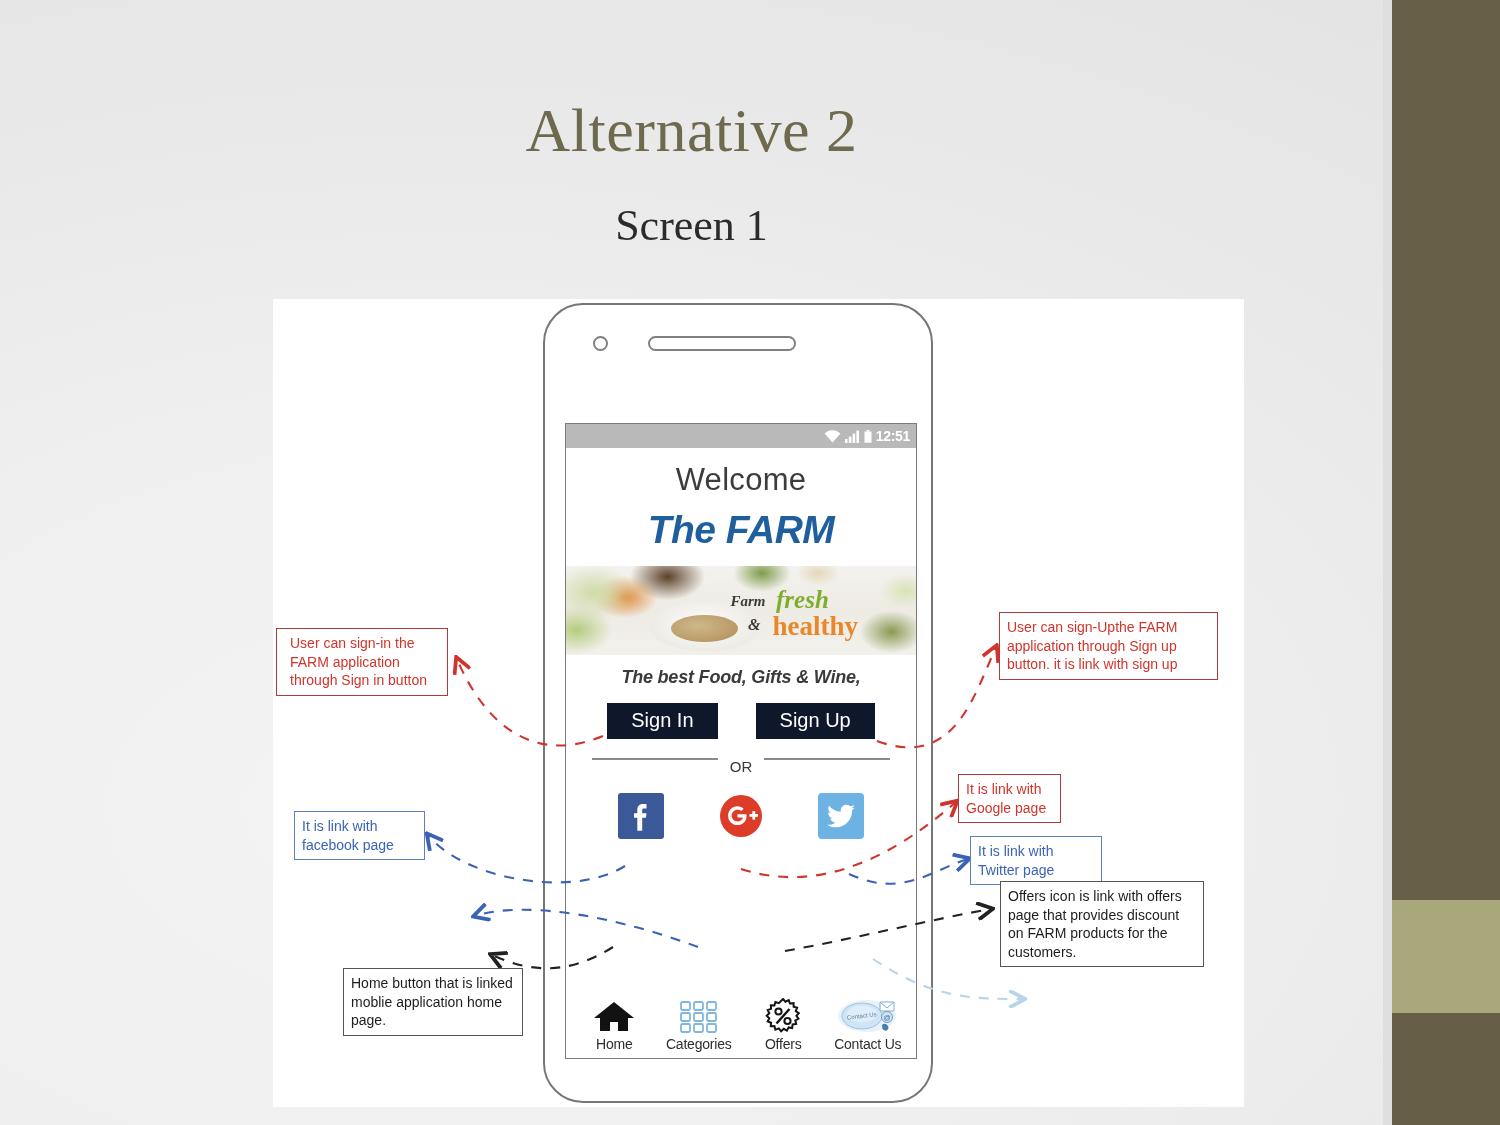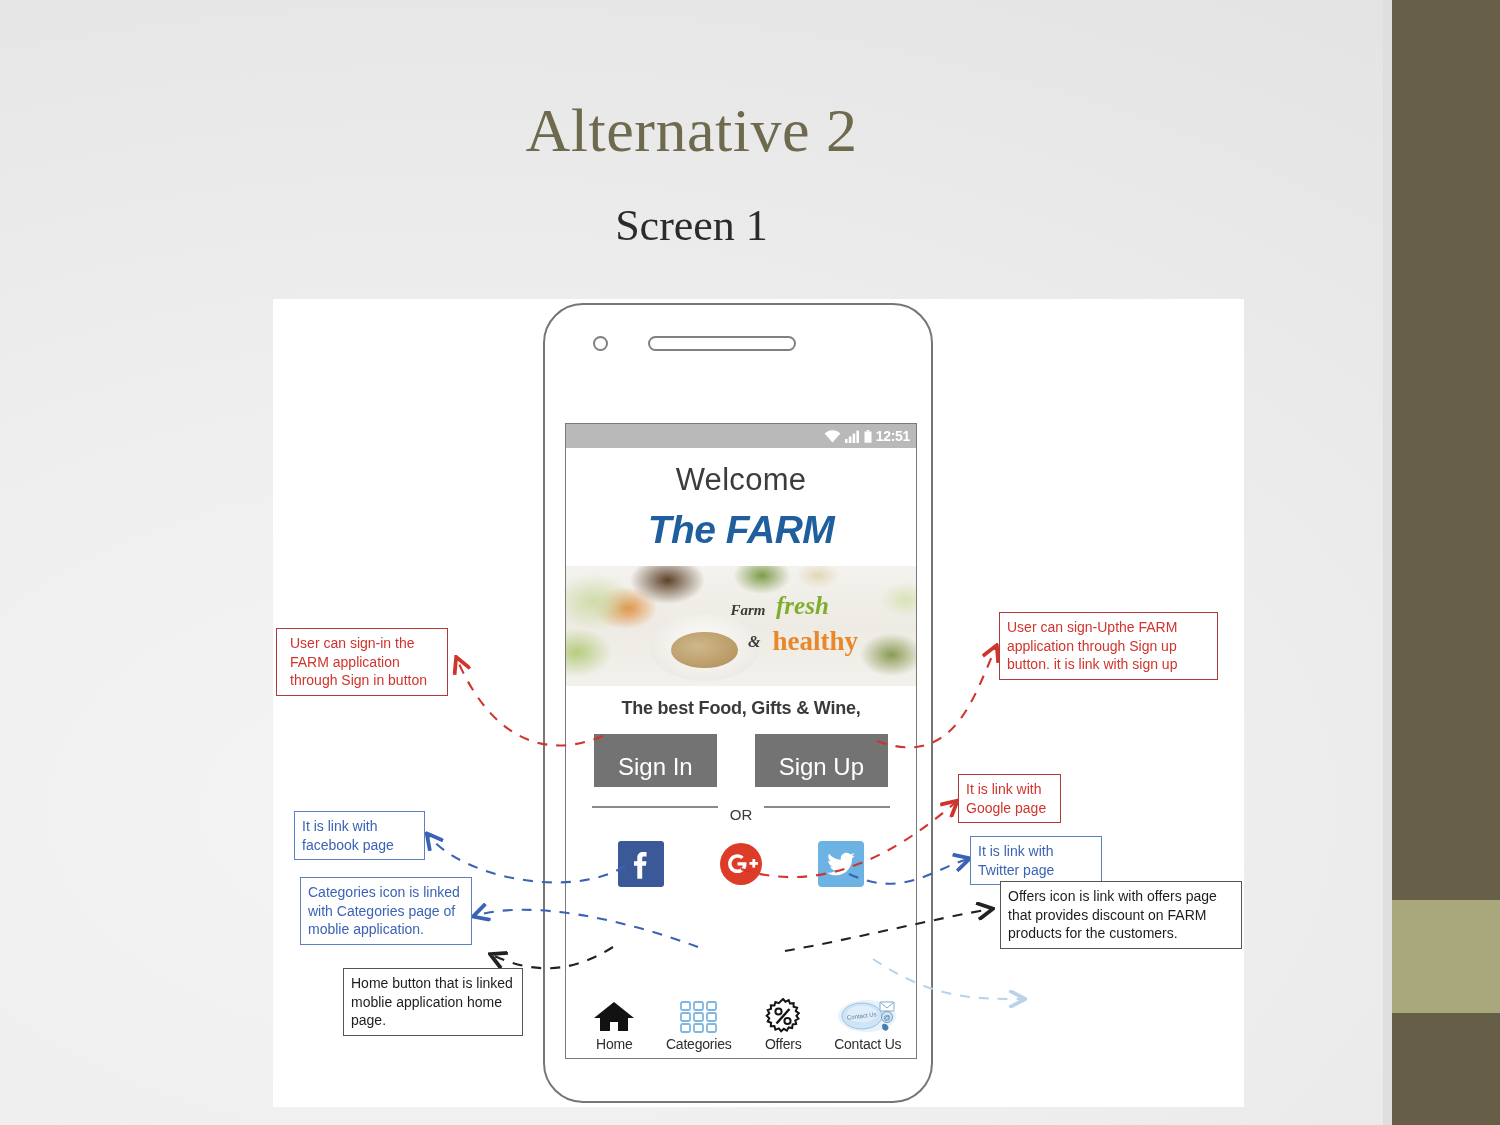--- a/index.html
+++ b/index.html
@@ -98,21 +98,21 @@
     letter-spacing: 0.3px;
   }
   .brand {
     text-align: center; margin-top: 10px;
     font-size: 39px; color: #1f5f9e; font-weight: 700;
     font-style: italic; letter-spacing: -0.5px;
   }
 
   
   #banner {
-    margin: 14px 0 0 0; height: 120px; width: 100%;
+    margin: 14px 0 0 0; height: 89px; width: 100%;
     position: relative; overflow: hidden;
     background:
       radial-gradient(ellipse 60px 40px at 8% 30%, #cfdba8 0%, rgba(207,219,168,0) 70%),
       radial-gradient(ellipse 50px 34px at 3% 72%, #b6cc7e 0%, rgba(182,204,126,0) 72%),
       radial-gradient(ellipse 46px 30px at 17% 35%, #e08a3a 0%, rgba(224,138,58,0) 70%),
       radial-gradient(ellipse 52px 33px at 29% 12%, #5c4128 0%, rgba(92,65,40,0) 72%),
       radial-gradient(ellipse 60px 36px at 42% 72%, #e9e2cf 0%, rgba(233,226,207,0) 72%),
       radial-gradient(ellipse 34px 22px at 36% 62%, #d2502f 0%, rgba(210,80,47,0) 70%),
       radial-gradient(ellipse 30px 20px at 47% 66%, #e9cf4a 0%, rgba(233,207,74,0) 70%),
       radial-gradient(ellipse 40px 26px at 56% 8%, #7e9b4a 0%, rgba(126,155,74,0) 72%),
@@ -147,31 +147,31 @@
     font-size: 16px; color: #3a3a38; font-weight: 700;
   }
   #banner .banner-txt4 {
     position: absolute; left: 59%; top: 50%;
     font-family: "Liberation Serif", serif; 
     font-size: 27px; color: #e8882b; font-weight: 700;
   }
 
   .tagline {
     text-align: center; margin-top: 12px;
-    font-size: 18px; color: #3a3a3a; font-weight: 700;
+    font-size: 18px; color: #3a3a3a; font-style: italic; font-weight: 700;
     letter-spacing: -0.2px;
   }
 
   #auth-row {
     display: flex; justify-content: center; gap: 38px; margin-top: 15px;
   }
   .auth-btn {
-    background: #737373; color: #ffffff;
-    font-size: 24px; font-weight: 400;
-    padding: 20px 24px 8px 24px;
+    background: #0f172a; color: #ffffff;
+    font-size: 20px; font-weight: 400;
+    padding: 7px 24px 8px 24px;
     line-height: 1.05;
     cursor: pointer;
     border: none;
     font-family: "Liberation Sans", sans-serif;
   }
 
   #or-row {
     display: flex; justify-content: center;
     gap: 12px; margin-top: 19px; padding: 0 26px;
   }
@@ -387,21 +387,20 @@
     <div class="note red" style="left:3px; top:329px; width:172px;padding-left:13px;">User can sign-in the FARM application through Sign in button</div>
 
     <div class="note red" style="left:726px; top:313px; width:219px;">User can sign-Upthe  FARM application through Sign up button. it is link with sign up</div>
 
     <div class="note blue" style="left:21px; top:512px; width:131px;">It is link with facebook page</div>
 
     <div class="note red" style="left:685px; top:475px; width:103px;">It is link with Google page</div>
 
     <div class="note blue" style="left:697px; top:537px; width:132px;">It is link with Twitter page</div>
 
-    <div class="note blue" style="left:27px; top:578px; width:172px;">Categories icon is linked with Categories page of moblie application.</div>
 
     <div class="note black" style="left:70px; top:669px; width:180px;">Home button that is linked moblie application home page.</div>
 
-    <div class="note black" style="left:727px; top:582px; width:242px;">Offers icon is link with offers page that  provides discount on FARM products for the customers.</div>
+    <div class="note black" style="left:727px; top:582px; width:204px;">Offers icon is link with offers page that  provides discount on FARM products for the customers.</div>
 
 
   </div>
 </div>
 
 </body></html>

